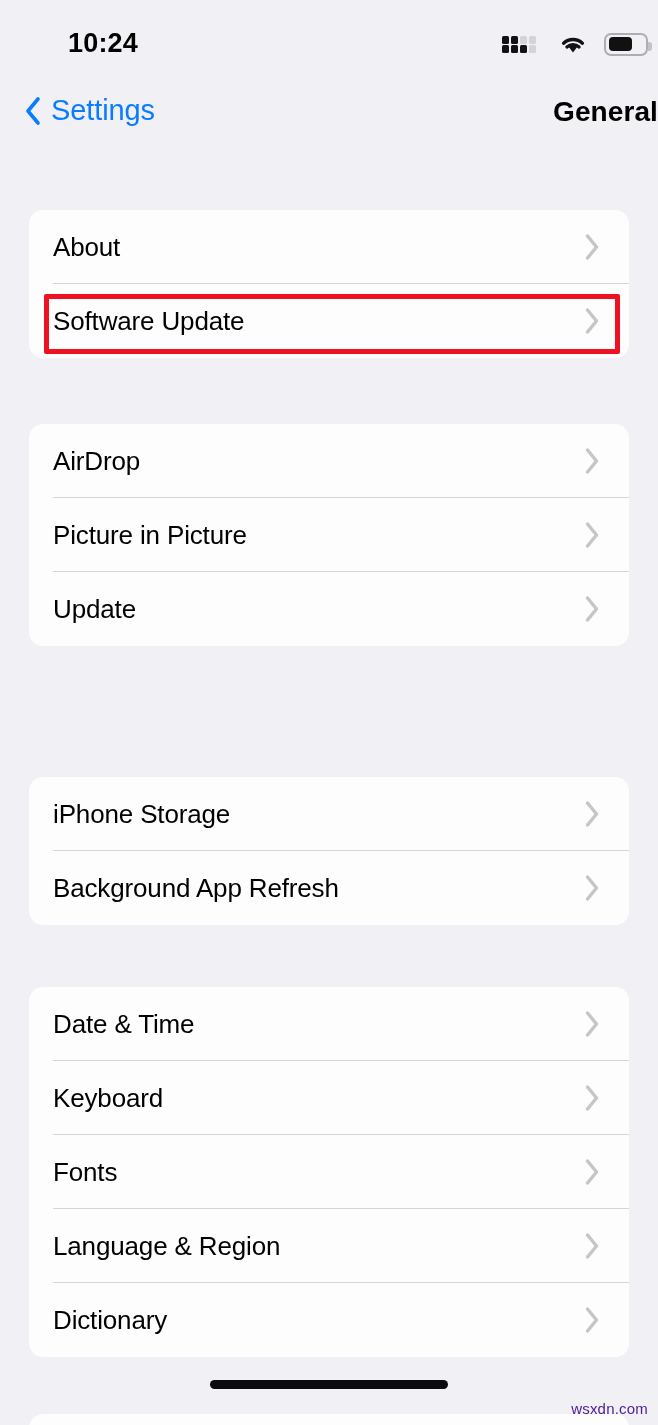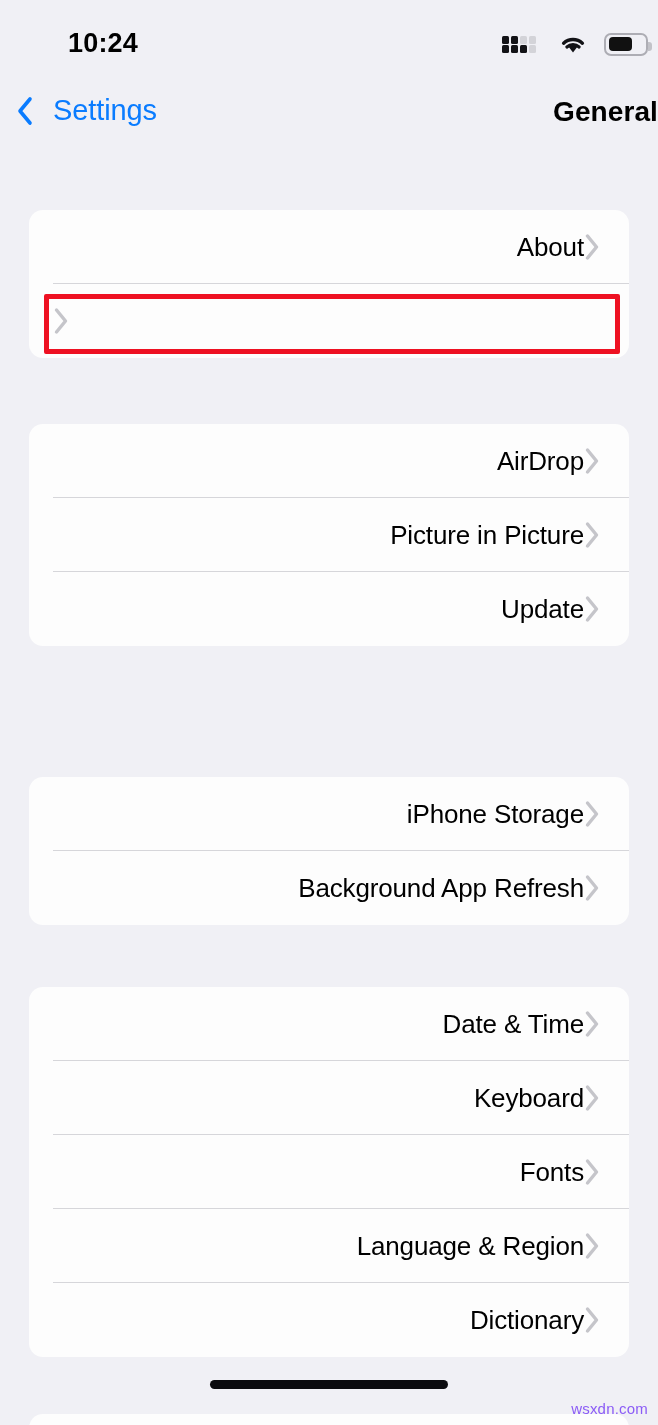--- a/index.html
+++ b/index.html
@@ -78,25 +78,25 @@
 
   
   .nav-bar {
     position: absolute;
     top: 78px; left: 0;
     width: 658px;
     height: 86px;
   }
   .nav-back {
     position: absolute;
-    left: 16px;
+    left: 24px;
     top: 16px;
     display: flex;
     align-items: center;
-    gap: 19px;
+    gap: 9px;
     cursor: pointer;
   }
   .nav-back .chev {
     display: block;
     width: 18px;
     height: 30px;
   }
   .nav-back-label {
     font-size: 29px;
     color: #0a7cff;
@@ -122,21 +122,20 @@
     width: 658px;
     bottom: 0;
   }
   .group {
     position: absolute;
     left: 29px;
     width: 600px;
     background: #fdfdfd;
     border-radius: 14px;
     overflow: hidden;
-    text-align: right;
   }
   .row {
     position: relative;
     height: 74px;
     display: flex;
     align-items: center;
     padding: 0 0 0 24px;
     box-sizing: border-box;
     cursor: pointer;
   }
@@ -180,21 +179,21 @@
     width: 238px;
     height: 9px;
     background: #0b0b0f;
     border-radius: 5px;
   }
   .watermark {
     position: absolute;
     right: 10px;
     bottom: 8px;
     font-size: 15px;
-    color: #8b5cf6;
+    color: #4c1d95;
     letter-spacing: 0.2px;
   }
 </style>
 </head>
 <body>
 
 <div class="status-bar">
   <div class="status-time">10:24</div>
   <div class="status-icons">
     <svg class="signal-icon" viewBox="0 0 40 24">
@@ -231,20 +230,21 @@
 <div class="list-scroll">
     <div class="group" style="top: 46px;">
       <div class="row">
         <div class="row-label">About</div>
         <svg class="row-chevron" viewBox="0 0 17 30">
           <path d="M3.5 4 L12.5 15 L3.5 26" stroke="#c5c5ca" stroke-width="3.4" fill="none" stroke-linecap="round" stroke-linejoin="round"></path>
         </svg>
         <div class="separator"></div>
       </div>
       <div class="row">
+        <div class="row-label">Software Update</div>
         <svg class="row-chevron" viewBox="0 0 17 30">
           <path d="M3.5 4 L12.5 15 L3.5 26" stroke="#c5c5ca" stroke-width="3.4" fill="none" stroke-linecap="round" stroke-linejoin="round"></path>
         </svg>
       </div>
     </div>
     <div class="group" style="top: 260px;">
       <div class="row">
         <div class="row-label">AirDrop</div>
         <svg class="row-chevron" viewBox="0 0 17 30">
           <path d="M3.5 4 L12.5 15 L3.5 26" stroke="#c5c5ca" stroke-width="3.4" fill="none" stroke-linecap="round" stroke-linejoin="round"></path>

